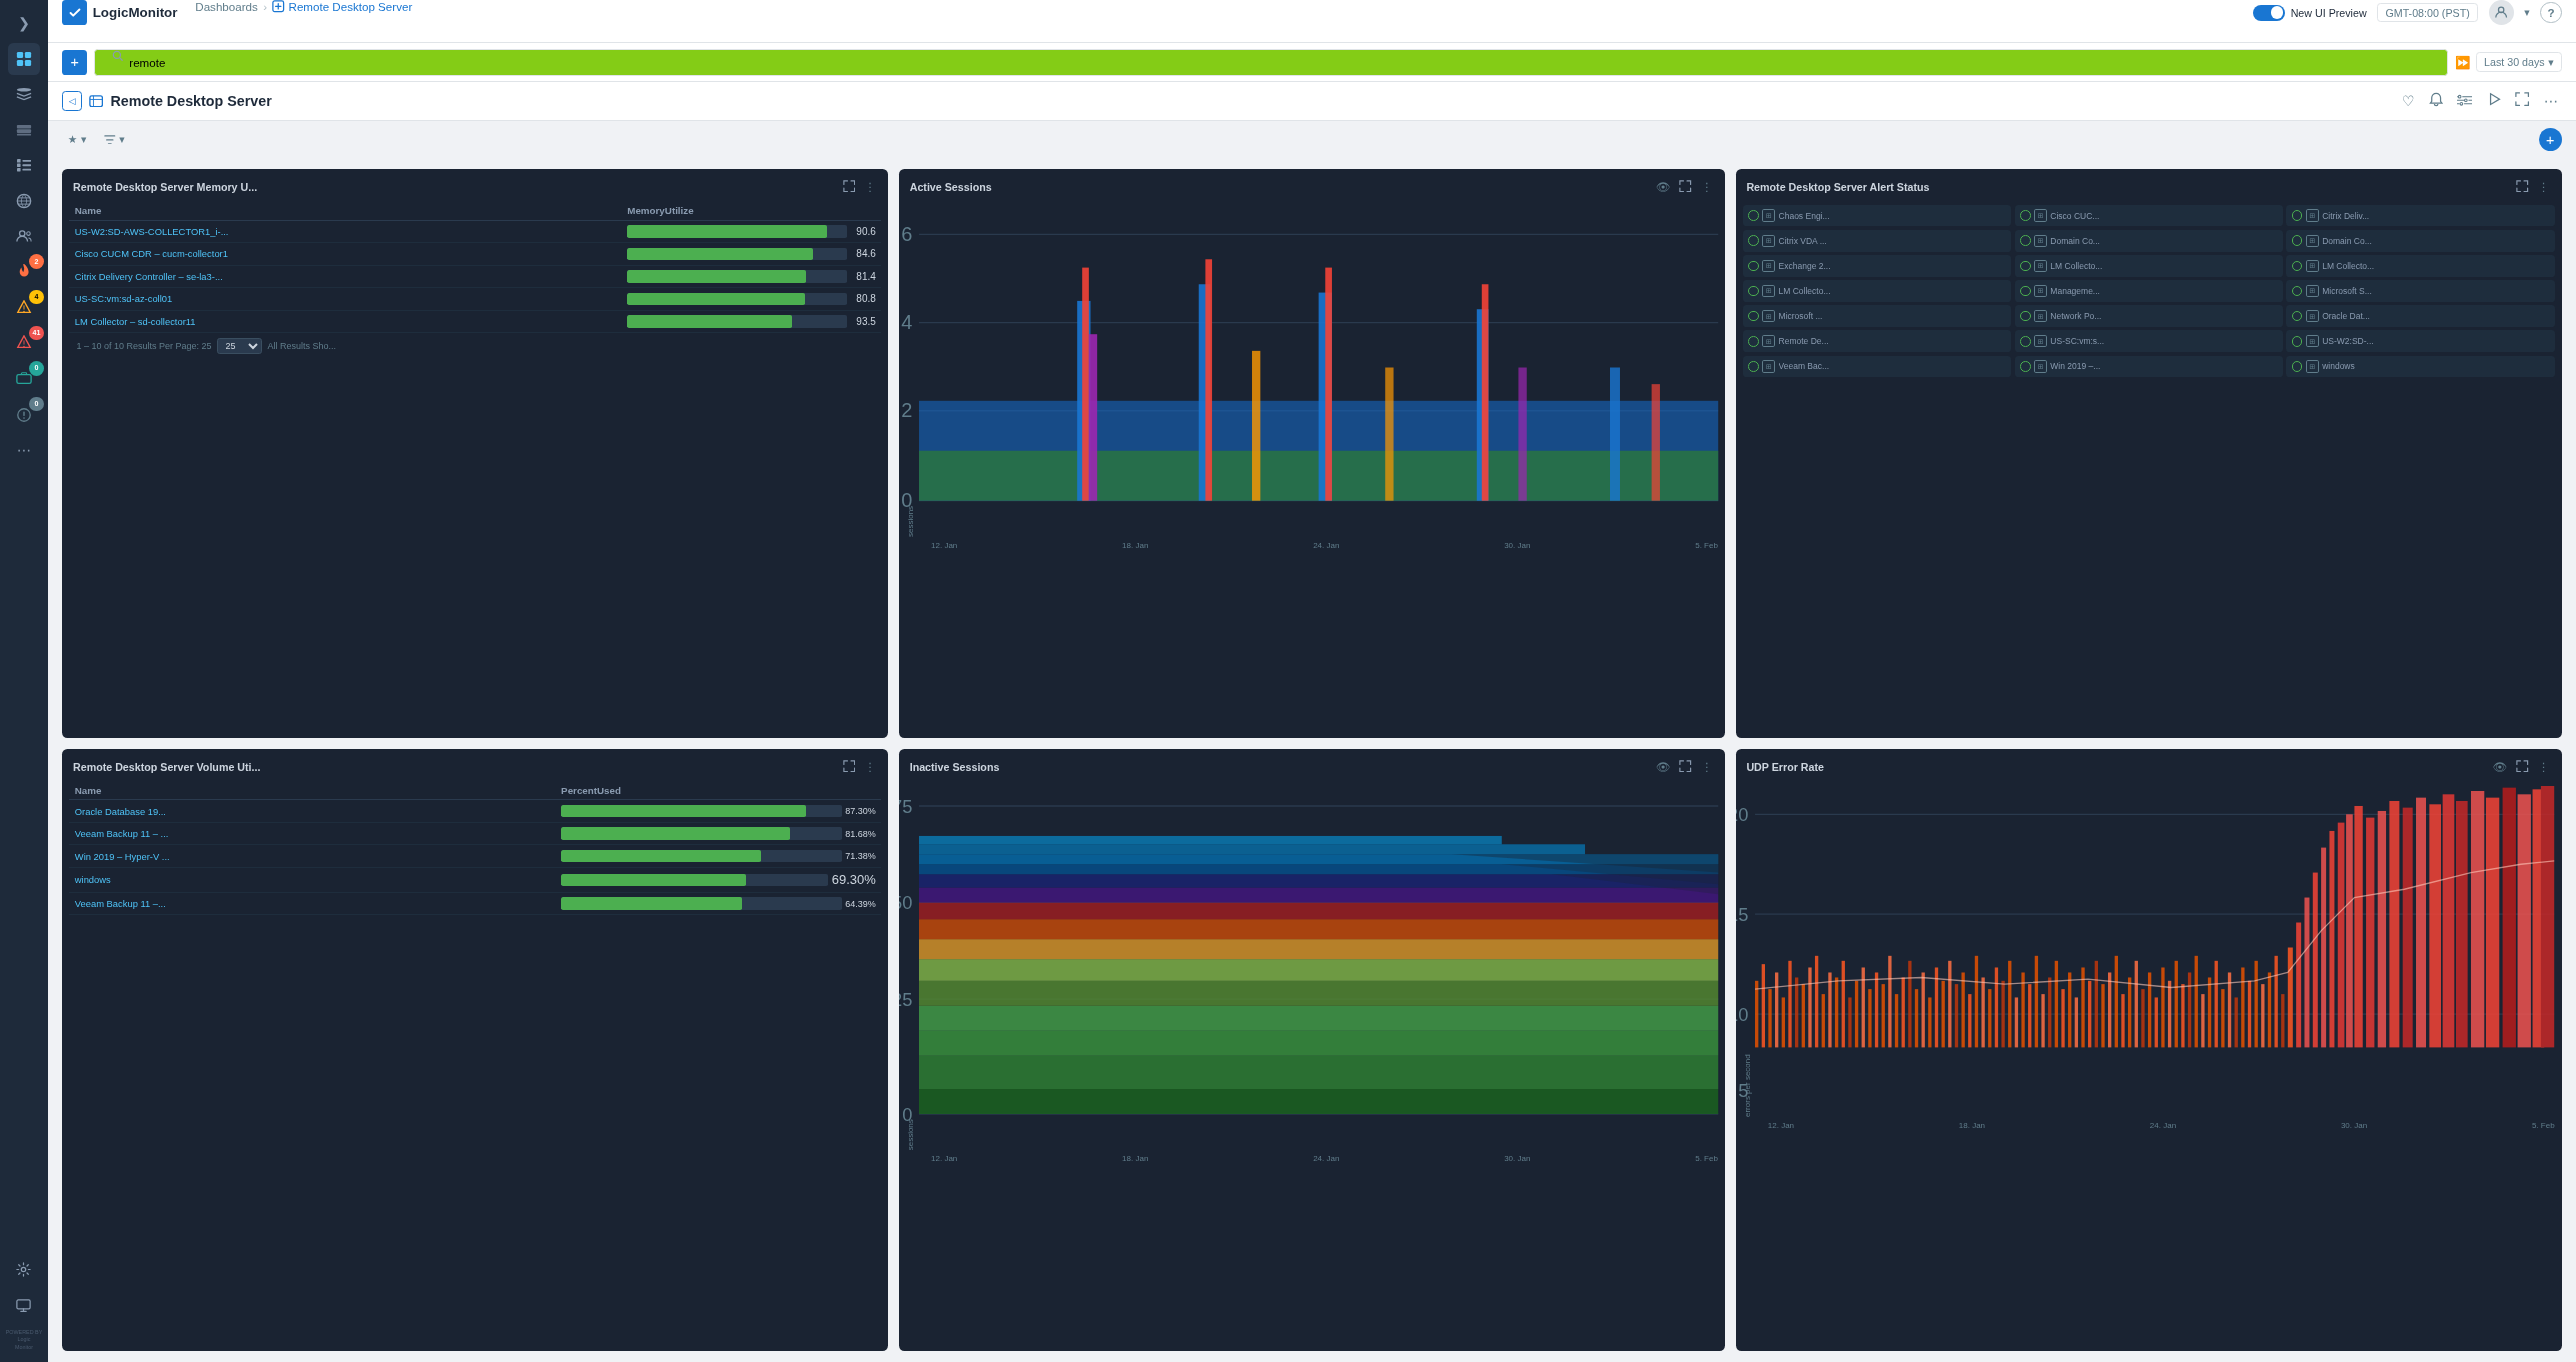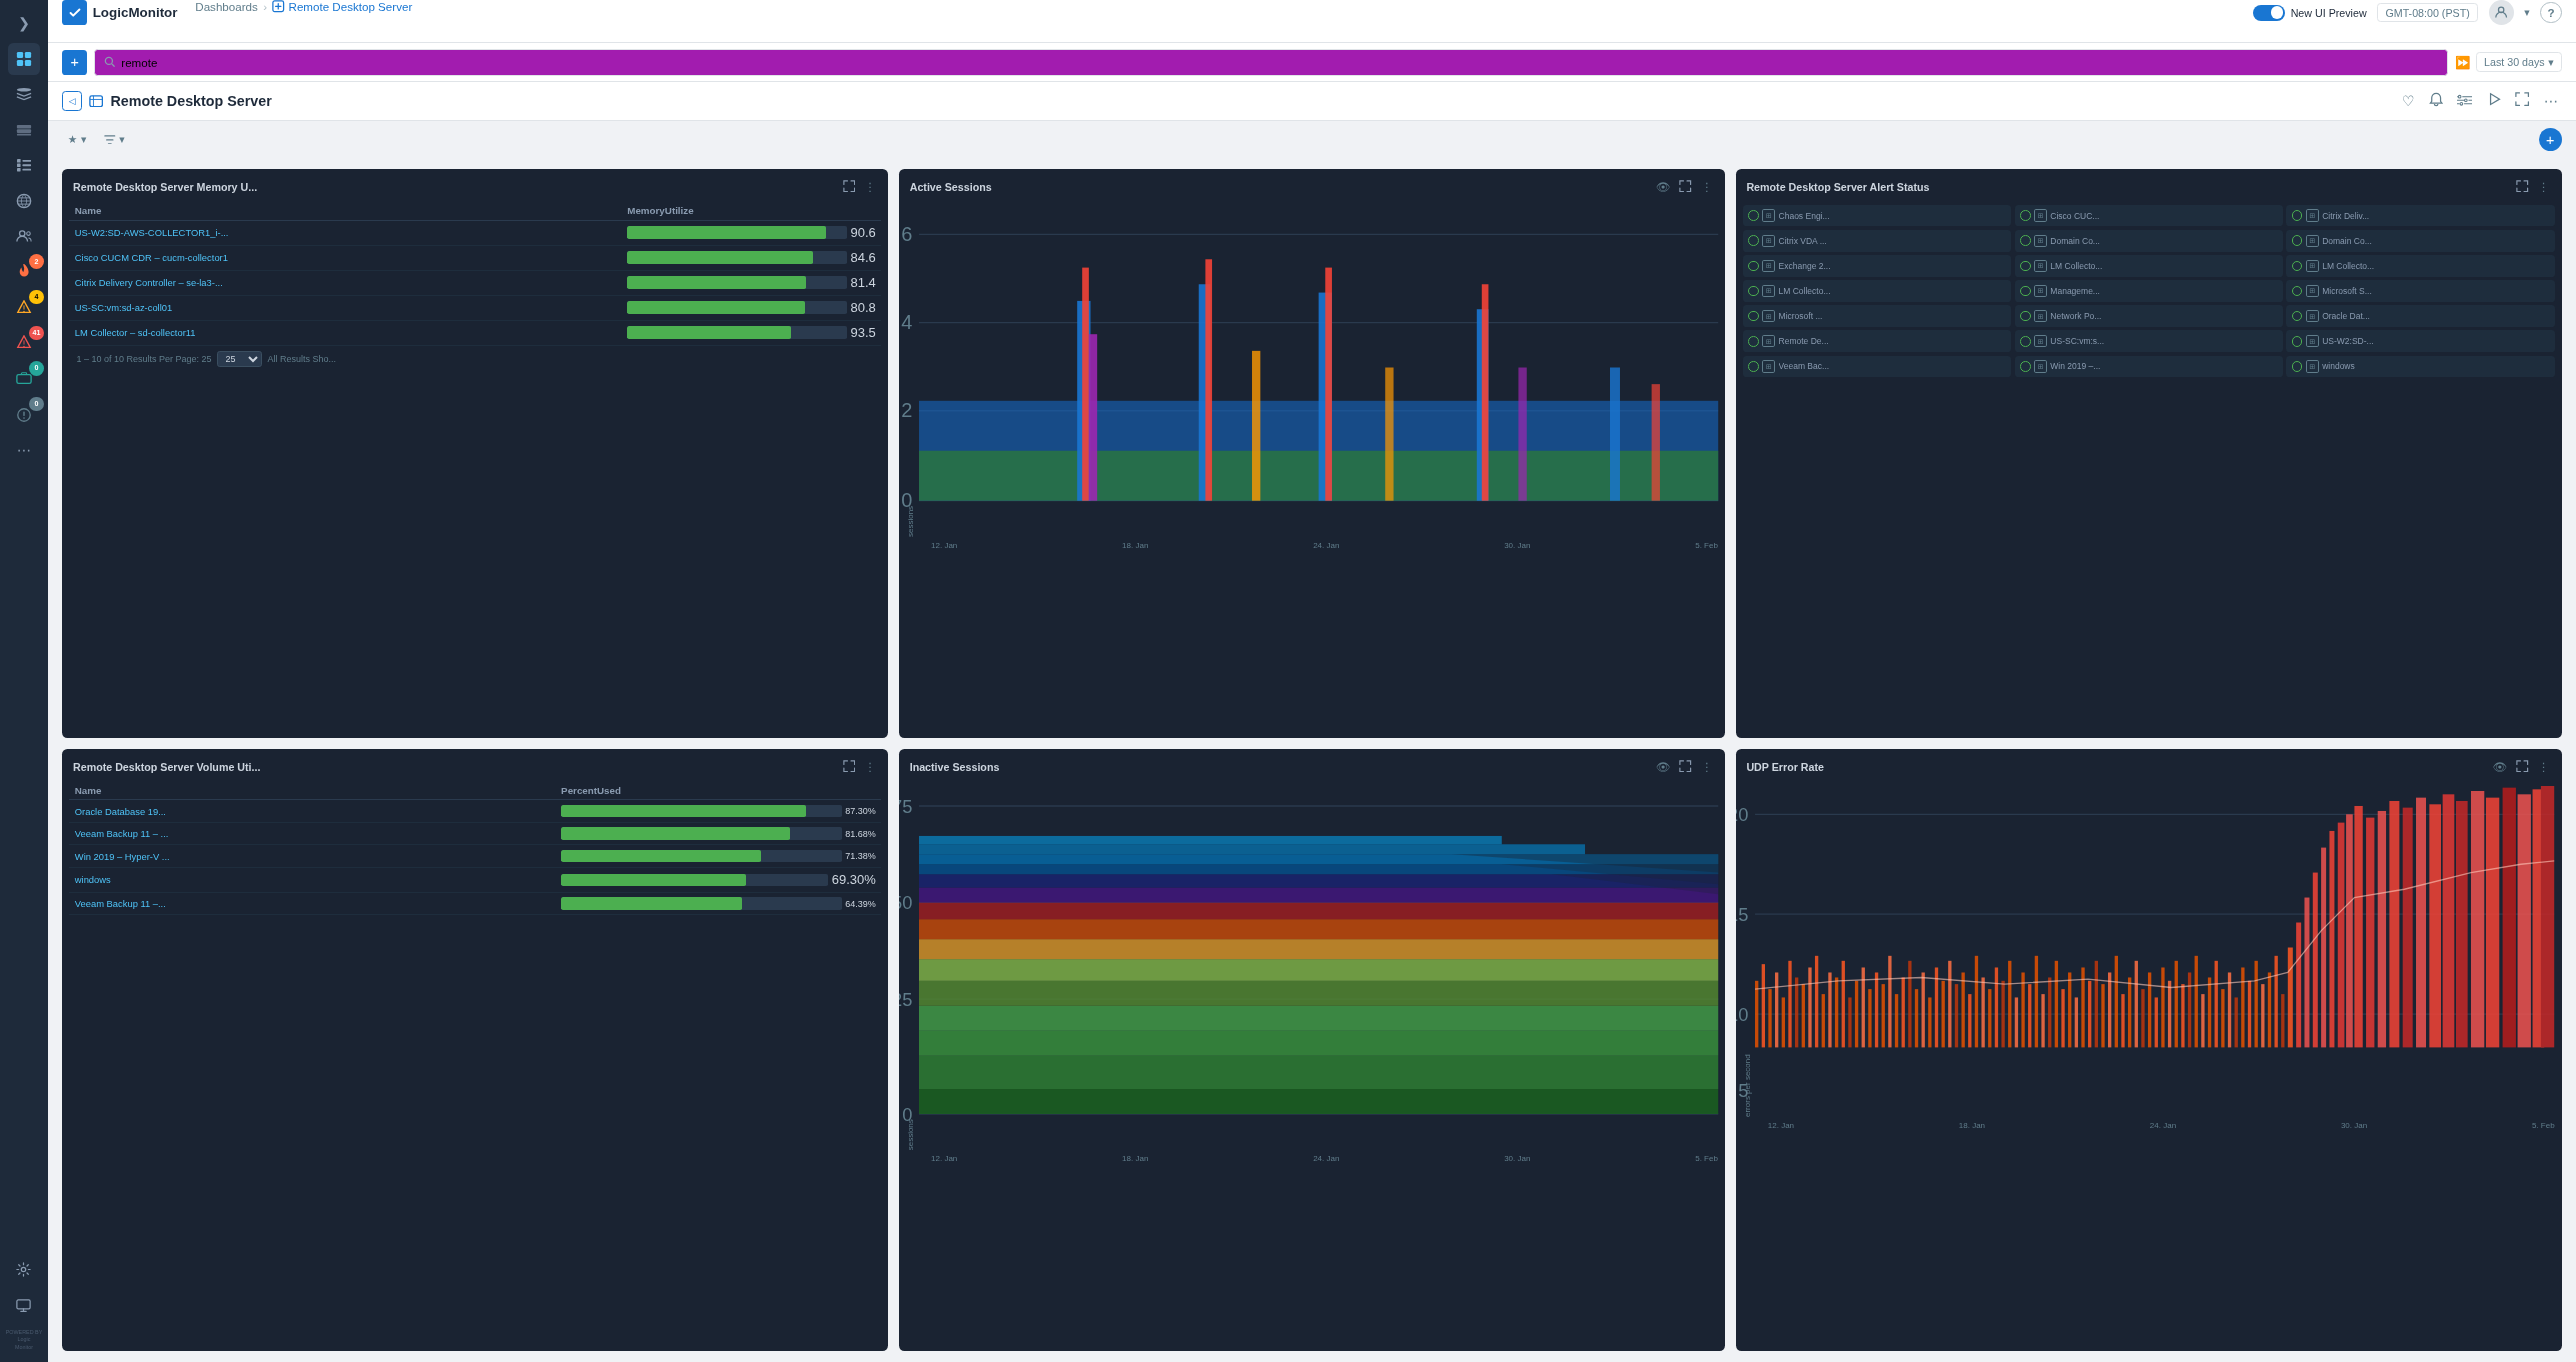--- a/index.html
+++ b/index.html
@@ -34,21 +34,21 @@
     .header-right { margin-left: auto; display: flex; align-items: center; gap: 10.7px; }
     .toggle-group { display: flex; align-items: center; gap: 5.4px; font-size: 10.7px; }
     .toggle { width: 32px; height: 16px; background: #1976d2; border-radius: 8px; position: relative; cursor: pointer; }
     .toggle::after { content: ''; position: absolute; width: 12.5px; height: 12.5px; background: #fff; border-radius: 50%; top: 1.8px; right: 1.8px; }
     .time-zone { font-size: 10.7px; color: #607d8b; border: 0.9px solid #e0e4e8; padding: 2.7px 7.1px; border-radius: 3.6px; }
     .user-icon { width: 25px; height: 25px; background: #e0e4e8; border-radius: 50%; display: flex; align-items: center; justify-content: center; font-size: 12.5px; cursor: pointer; }
 
     
     .search-bar { background: #fff; border-bottom: 0.9px solid #e0e4e8; height: 39px; display: flex; align-items: center; padding: 0 14.3px; gap: 7.1px; flex-shrink: 0; }
     .search-add { width: 25px; height: 25px; background: #1976d2; border-radius: 3.6px; display: flex; align-items: center; justify-content: center; color: #fff; font-size: 14.3px; cursor: pointer; }
-    .search-input-wrap { flex: 1; display: flex; align-items: center; gap: 5.4px; background: #a21caf; border: 0.9px solid #e0e4e8; border-radius: 3.6px; padding: 0 9px; height: 27px; }
+    .search-input-wrap { flex: 1; display: flex; gap: 5.4px; background: #84cc16; border: 0.9px solid #e0e4e8; border-radius: 3.6px; padding: 0 17px; height: 27px; }
     .search-input { border: none; background: transparent; outline: none; font-size: 11.6px; width: 100%; }
     .search-right { margin-left: auto; display: flex; align-items: center; gap: 5.4px; font-size: 10.7px; color: #607d8b; }
     .date-range { display: flex; align-items: center; gap: 3.6px; border: 0.9px solid #e0e4e8; padding: 2.7px 7.1px; border-radius: 3.6px; cursor: pointer; background: #fff; }
 
     
     .dash-title-bar { background: #fff; border-bottom: 0.9px solid #e0e4e8; height: 39px; display: flex; align-items: center; padding: 0 14.3px; gap: 7.1px; flex-shrink: 0; }
     .expand-btn { width: 19.7px; height: 19.7px; display: flex; align-items: center; justify-content: center; border: 1.8px solid #1976d2; border-radius: 3.6px; color: #1976d2; font-size: 9px; cursor: pointer; }
     .dash-title { font-size: 14.3px; font-weight: 600; color: #1e2a3a; display: flex; align-items: center; gap: 7.1px; }
     .dash-actions { margin-left: auto; display: flex; align-items: center; gap: 7.1px; color: #607d8b; font-size: 14.3px; }
     .dash-action-btn { cursor: pointer; padding: 3.6px; }
@@ -70,21 +70,21 @@
     .widget-body { flex: 1; padding: 0 7.1px 7.1px; }
 
     
     .table-widget { width: 100%; border-collapse: collapse; font-size: 9.8px; }
     .table-widget th { color: #8a9bb0; font-weight: 600; text-align: left; padding: 3.6px 5.4px; border-bottom: 0.9px solid #2a3a4e; }
     .table-widget td { padding: 4.5px 5.4px; border-bottom: 0.9px solid #1e2d3d; color: #cdd5df; }
     .table-widget td a { color: #4fc3f7; text-decoration: none; font-size: 9.4px; }
     .bar-cell { display: flex; align-items: center; gap: 3.6px; }
     .bar-bg { flex: 1; height: 12.5px; background: #2a3a4e; border-radius: 1.8px; overflow: hidden; }
     .bar-fill { height: 100%; background: #4caf50; border-radius: 1.8px; }
-    .bar-val { font-size: 13px; color: #cdd5df; min-width: 25px; text-align: right; }
+    .bar-val { font-size: 10px; color: #cdd5df; min-width: 25px; text-align: right; }
     .table-footer { padding: 5.4px 7.1px; font-size: 9px; color: #607d8b; display: flex; align-items: center; gap: 5.4px; }
     .per-page-select { font-size: 9px; background: #2a3a4e; color: #cdd5df; border: 0.9px solid #3a4e60; padding: 0.9px 3.6px; border-radius: 2.7px; }
     .chart-x-labels { display: flex; justify-content: space-between; padding: 0 0 0 19.7px; font-size: 8px; color: #607d8b; margin-top: 1.8px; }
 
     
     .alert-grid { display: grid; grid-template-columns: 1fr 1fr 1fr; gap: 3.6px; padding: 3.6px 7.1px 7.1px; }
     .alert-item { display: flex; align-items: center; gap: 3.6px; background: #1e2d3d; border-radius: 3.6px; padding: 4.5px 5.4px; }
     .alert-dot { width: 10.7px; height: 10.7px; border-radius: 50%; border: 1.8px solid #4caf50; flex-shrink: 0; }
     .alert-icon-box { width: 12.5px; height: 12.5px; border: 0.9px solid #607d8b; border-radius: 1.8px; display: flex; align-items: center; justify-content: center; font-size: 7.1px; color: #607d8b; flex-shrink: 0; }
     .alert-label { font-size: 8.5px; color: #8a9bb0; white-space: nowrap; overflow: hidden; text-overflow: ellipsis; }

